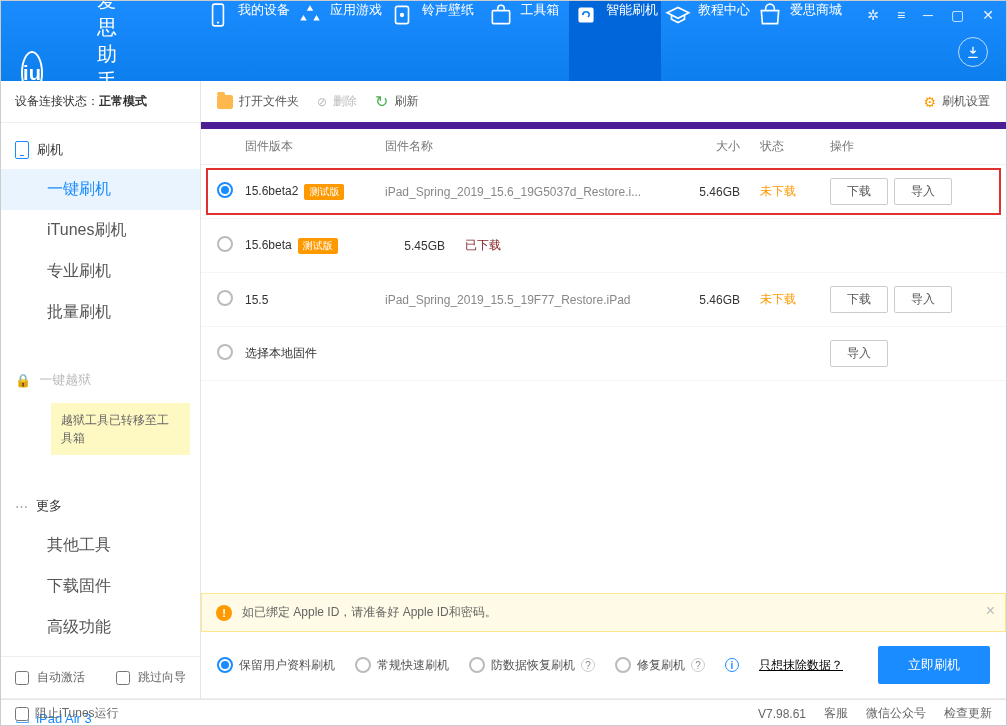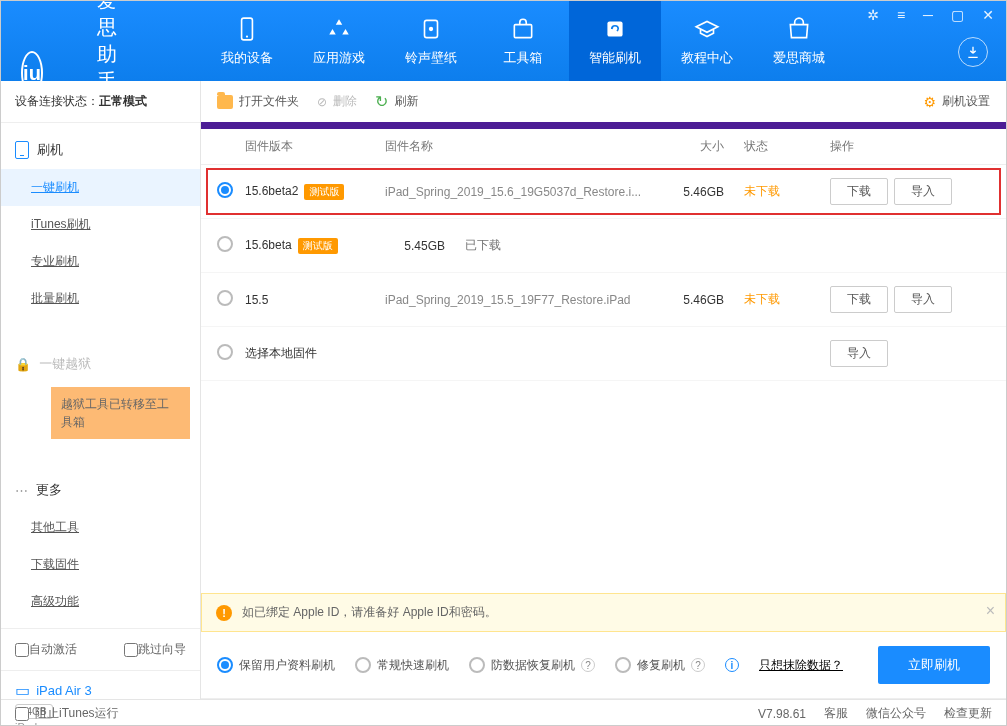--- a/index.html
+++ b/index.html
@@ -7,75 +7,75 @@
 
 
 .header { height: 80px; background: linear-gradient(to bottom, #1a8cff 0%, #0d7eed 100%); display: flex; align-items: center; color: #fff; position: relative; }
 .logo-block { display: flex; align-items: flex-end; padding: 0 20px; width: 200px; gap: 44px; }
 .logo-circle { width: 44px; height: 44px; border: 2px solid #fff; border-radius: 50%; display: flex; align-items: center; justify-content: center; font-size: 20px; font-weight: bold; margin-right: 10px; }
 .logo-text { display: flex; flex-direction: row; }
 .logo-title { font-size: 20px; font-weight: 500; letter-spacing: 1px; }
 .logo-sub { font-size: 14px; opacity: 0.9; }
 
 .nav-tabs { display: flex; height: 100%; }
-.nav-tab { width: 92px; display: flex; flex-direction: column; align-items: center; justify-content: center; cursor: pointer; font-size: 13px; gap: 6px; }
+.nav-tab { width: 92px; display: flex; flex-direction: row; align-items: flex-start; justify-content: center; cursor: pointer; font-size: 13px; gap: 6px; }
 .nav-tab.active { background: #0066d9; }
 .nav-tab .icon { width: 28px; height: 28px; display: flex; align-items: center; justify-content: center; }
 
 .window-controls { position: absolute; top: 4px; right: 8px; display: flex; gap: 10px; font-size: 14px; }
 .window-controls span { cursor: pointer; padding: 2px 4px; opacity: 0.9; }
 .update-badge { position: absolute; right: 18px; top: 36px; width: 30px; height: 30px; border: 1.5px solid rgba(255,255,255,0.7); border-radius: 50%; display: flex; align-items: center; justify-content: center; cursor: pointer; }
 
 
 .body { display: flex; height: 618px; }
 
 
 .sidebar { width: 200px; border-right: 1px solid #e5e5e5; display: flex; flex-direction: column; }
 .conn-status { padding: 12px 14px; font-size: 12px; border-bottom: 1px solid #eee; }
 .conn-status b { font-weight: bold; margin-top: 6px; }
 .side-group { padding: 8px 0; }
 .side-heading { display: flex; align-items: center; padding: 10px 14px; font-size: 13px; color: #333; cursor: pointer; gap: 8px; }
 .side-heading.disabled { color: #bbb; }
-.side-item { padding: 10px 14px 10px 30px; font-size: 12px; color: #555; cursor: pointer; text-decoration: underline; }
+.side-item { padding: 10px 14px 10px 46px; font-size: 16px; color: #555; cursor: pointer; }
 .side-item.active { background: #eaf4ff; color: #1a8cff; }
-.side-notice { margin: 4px 10px 4px 50px; background: #fdba74; padding: 8px 10px; font-size: 12px; color: #666; line-height: 1.5; }
+.side-notice { margin: 4px 10px 4px 50px; background: #fef9c3; padding: 8px 10px; font-size: 12px; color: #666; line-height: 1.5; }
 .side-divider { height: 1px; background: #eee; margin: 6px 14px; }
 .sidebar-bottom { margin-top: auto; }
-.check-row { display: flex; align-items: center; padding: 12px 14px; gap: 0; font-size: 12px; color: #666; border-top: 1px solid #eee; }
+.check-row { display: flex; align-items: center; padding: 12px 14px; gap: 8px; font-size: 12px; color: #666; border-top: 1px solid #eee; }
 .device-block { padding: 10px 14px; border-top: 1px solid #eee; }
 .device-name { color: #1a8cff; font-size: 13px; font-weight: 500; display: flex; align-items: center; gap: 6px; }
 .device-cap { display: inline-block; border: 1px solid #ccc; border-radius: 3px; padding: 1px 5px; font-size: 10px; color: #777; margin-top: 4px; }
 .device-type { color: #999; font-size: 11px; margin-top: 2px; }
 
 
 .main { flex: 1; display: flex; flex-direction: column; }
 .toolbar { height: 48px; display: flex; align-items: center; padding: 0 16px; border-bottom: 7px solid #4c1d95; gap: 18px; }
 .tb-btn { display: flex; align-items: center; gap: 6px; font-size: 12px; color: #555; cursor: pointer; }
 .tb-btn.disabled { color: #bbb; }
 .spacer { flex: 1; }
 .settings-btn { color: #555; }
 
 .table-head { display: flex; align-items: center; padding: 0 16px; height: 36px; border-bottom: 1px solid #eee; font-size: 12px; color: #777; }
 .col-radio { width: 28px; }
 .col-version { width: 140px; }
 .col-name { flex: 1; }
 .col-size { width: 80px; text-align: right; padding-right: 20px; }
 .col-status { width: 70px; }
-.col-ops { width: 160px; margin-left: 16px; }
+.col-ops { width: 160px; }
 
 .row { display: flex; align-items: center; padding: 0 16px; height: 54px; border-bottom: 1px solid #f5f5f5; font-size: 12px; position: relative; }
 .row.highlighted::before { content: ''; position: absolute; left: 5px; right: 5px; top: 3px; bottom: 3px; border: 2px solid #e03030; pointer-events: none; }
 .radio { width: 16px; height: 16px; border: 2px solid #bbb; border-radius: 50%; display: inline-block; position: relative; }
 .radio.checked { border-color: #1a8cff; }
 .radio.checked::after { content: ''; position: absolute; width: 8px; height: 8px; background: #1a8cff; border-radius: 50%; top: 2px; left: 2px; }
 .version-text { color: #333; font-weight: 500; }
 .beta-tag { display: inline-block; background: #ff9900; color: #fff; font-size: 10px; padding: 1px 5px; border-radius: 2px; margin-left: 6px; }
 .name-text { color: #888; white-space: nowrap; overflow: hidden; text-overflow: ellipsis; }
 .status-orange { color: #ff9900; }
-.status-green { color: #737373; }
+.status-green { color: #7f1d1d; }
 .op-btn { display: inline-block; border: 1px solid #ccc; padding: 4px 16px; font-size: 12px; color: #555; cursor: pointer; margin-right: 6px; background: #fff; border-radius: 2px; }
 
 
 .notice-bar { background: #fffbe6; border: 1px solid #ffe58f; padding: 10px 14px; margin: auto 0 0 0; display: flex; align-items: center; gap: 10px; font-size: 12px; color: #666; position: relative; }
 .notice-bar .close { position: absolute; right: 10px; top: 8px; color: #bbb; cursor: pointer; font-size: 16px; }
 
 
 .action-bar { display: flex; align-items: center; padding: 14px 16px; gap: 20px; border-bottom: 1px solid #eee; }
 .radio-opt { display: flex; align-items: center; gap: 6px; font-size: 12px; color: #555; cursor: pointer; }
 .help-q { width: 14px; height: 14px; border: 1px solid #ccc; border-radius: 50%; font-size: 10px; display: flex; align-items: center; justify-content: center; color: #888; }

